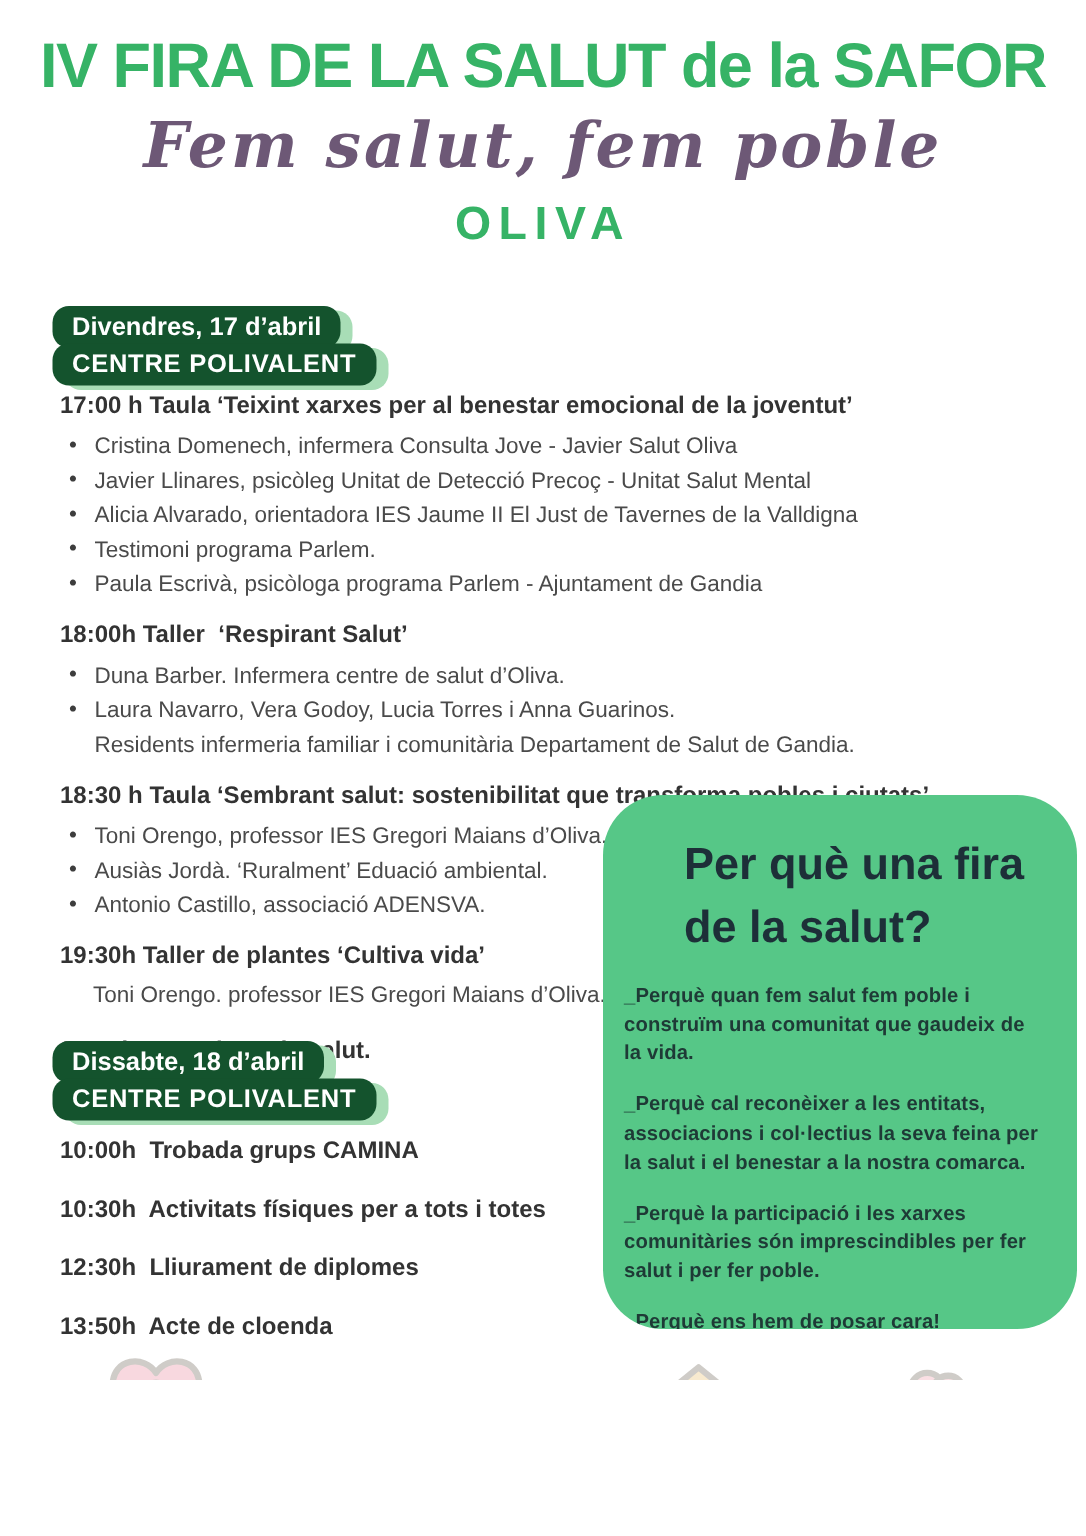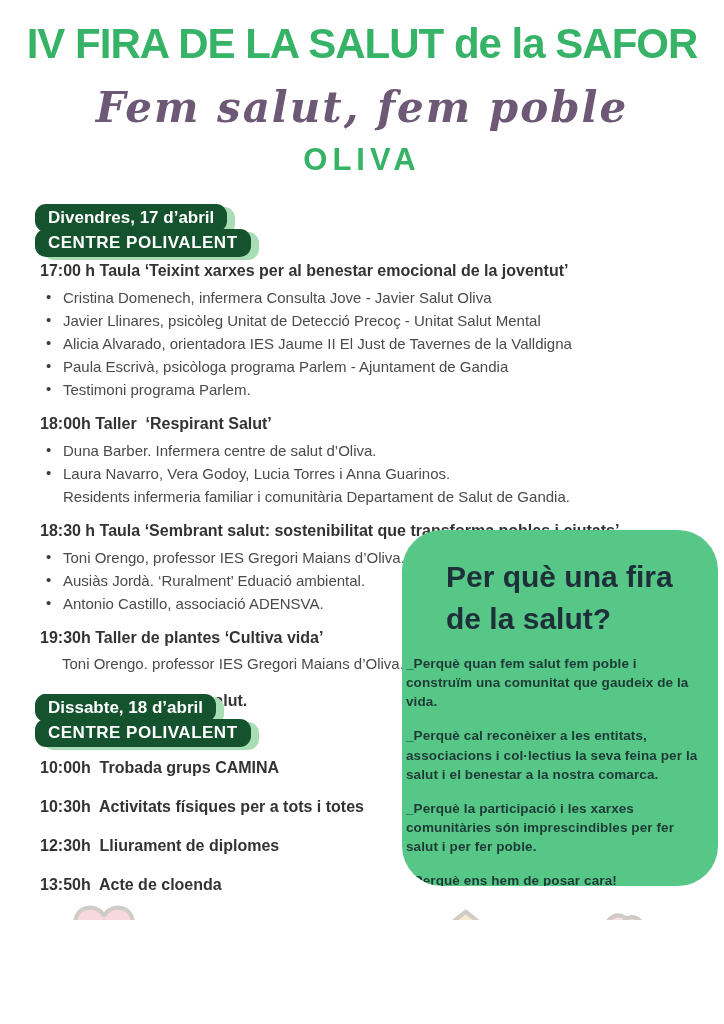--- a/index.html
+++ b/index.html
@@ -9,21 +9,21 @@
     font-family:"Liberation Sans","DejaVu Sans",sans-serif; overflow:hidden;
   }
   
   header { text-align:center; padding-top:20px; }
   .title {
     margin:0; font-size:42px; font-weight:600; color:#36b366;
     letter-spacing:-1px; line-height:1.15; white-space:nowrap;
   }
   .script {
     font-family:"DejaVu Serif","Liberation Serif",serif; font-style:italic; font-weight:700;
-    font-size:42px; color:#6d5876; margin-top:15px; letter-spacing:2px;
+    font-size:42px; color:#6d5876; margin-top:4px; letter-spacing:2px;
   }
   .city { font-size:31px; font-weight:700; color:#36b366; letter-spacing:5px; margin-top:10px; }
   
   .badge { position:absolute; left:35px; z-index:2; }
   .badge-fri { top:204px; }
   .badge-sat { top:694px; }
   .badge-line {
     display:block; width:max-content; background:#14532d; color:#ffffff;
     font-weight:700; font-size:17px; line-height:21px; padding:3px 13px 4px;
     border-radius:11px; box-shadow:8px 3px 0 #a8ddb6;
@@ -40,21 +40,21 @@
   }
   ul.ev-list li::before { content:"•"; position:absolute; left:0; top:-1px; color:#3d3d3d; }
   ul.ev-list li.cont { margin-top:1px; }
   ul.ev-list li.cont::before { content:""; }
   .ev-sub { font-size:15px; color:#4a4a4a; margin-top:7px; }
   .ev-sub.indent { padding-left:22px; }
   .ev.last-fri { margin-top:19px; }
   
   .panel {
     position:absolute; left:402px; top:530px; width:316px; height:356px;
-    background:#56c787; border-radius:40px; padding:22px 20px 0 4px; overflow:hidden; z-index:1;
+    background:#56c787; border-radius:40px; padding:22px 20px 0 14px; overflow:hidden; z-index:1;
   }
   .panel-title {
     font-size:30px; font-weight:600; color:#1d2f38; line-height:1.4;
     margin:4px 0 14px 40px; letter-spacing:0px;
   }
   .panel-title span { display:block; }
   .panel p {
     font-size:13.5px; font-weight:700; color:#1e3a36; line-height:1.42;
     margin:0 0 15px 0; letter-spacing:0.1px;
   }
@@ -86,22 +86,22 @@
   </div>
 
   <section class="fri">
 
     <div class="ev">
       <div class="ev-title">17:00 h Taula ‘Teixint xarxes per al benestar emocional de la joventut’</div>
       <ul class="ev-list">
         <li>Cristina Domenech, infermera Consulta Jove - Javier Salut Oliva</li>
         <li>Javier Llinares, psicòleg Unitat de Detecció Precoç - Unitat Salut Mental</li>
         <li>Alicia Alvarado, orientadora IES Jaume II El Just de Tavernes de la Valldigna</li>
+        <li>Testimoni programa Parlem.</li>
         <li>Paula Escrivà, psicòloga programa Parlem - Ajuntament de Gandia</li>
-        <li>Testimoni programa Parlem.</li>
       </ul>
     </div>
 
     <div class="ev">
       <div class="ev-title">18:00h Taller  ‘Respirant Salut’</div>
       <ul class="ev-list">
         <li>Duna Barber. Infermera centre de salut d’Oliva.</li>
         <li>Laura Navarro, Vera Godoy, Lucia Torres i Anna Guarinos.</li>
         <li class="cont">Residents infermeria familiar i comunitària Departament de Salut de Gandia.</li>
       </ul>

